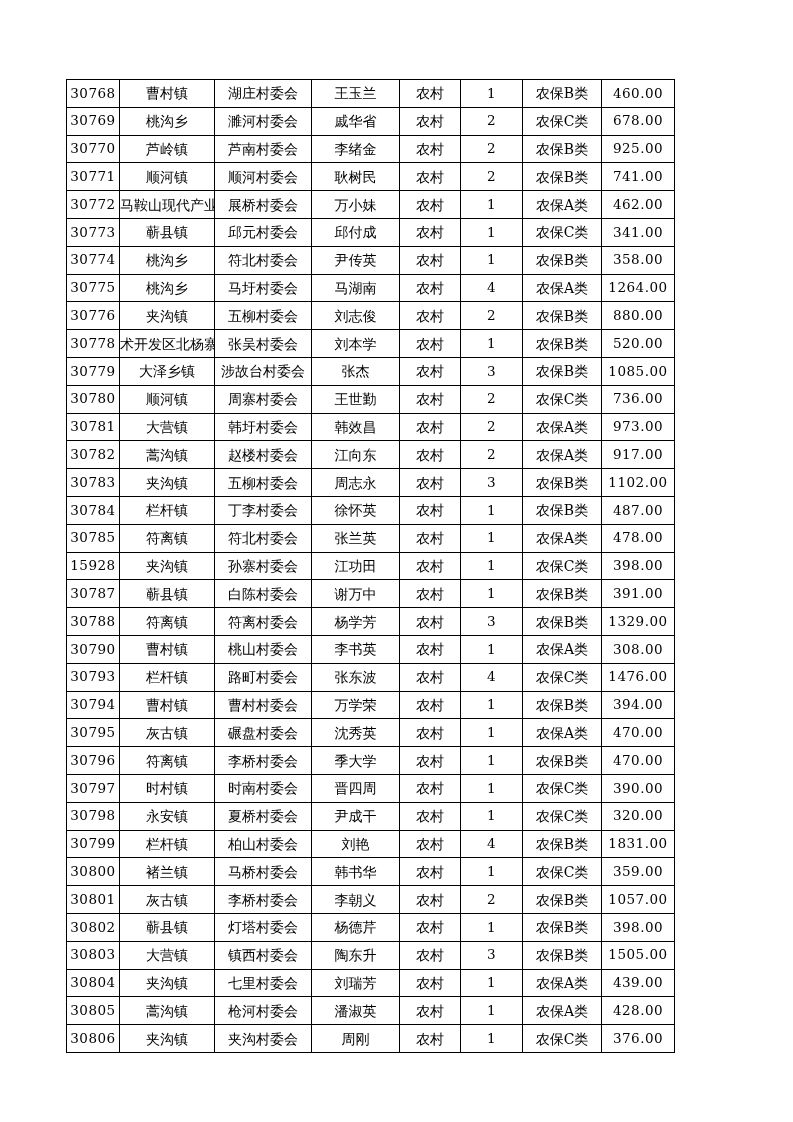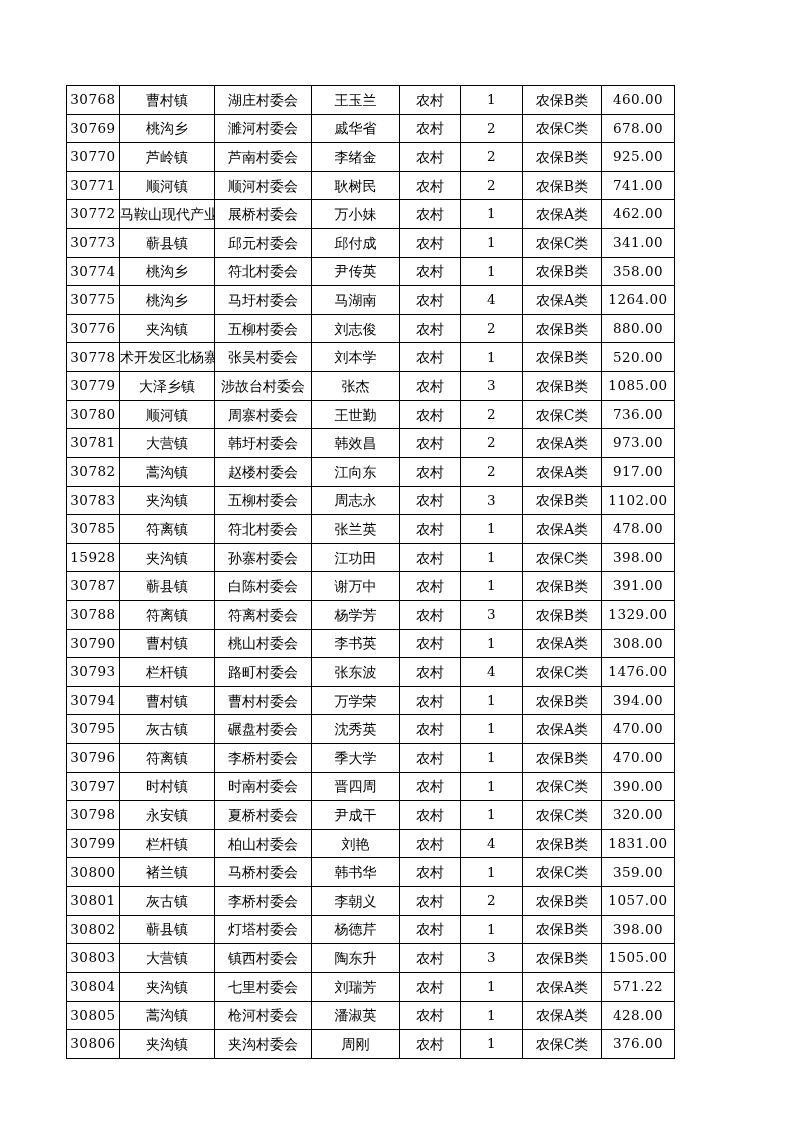--- a/index.html
+++ b/index.html
@@ -10,21 +10,21 @@
   body {
     width: 793px;
     height: 1122px;
     position: relative;
     font-family: "DejaVu Serif", "Liberation Serif", serif;
     color: #000000;
     overflow: hidden;
   }
   .sheet {
     position: absolute;
-    left: 0; top: 14px;
+    left: 0; top: 8px;
     width: 793px; height: 848px;
     background: #ffffff;
   }
   table.grid {
     position: absolute;
     left: 66px;
     top: 71px;
     width: 608px;
     height: 974px;
     border-collapse: collapse;
@@ -205,20 +205,30 @@
           <td class="num">30783</td>
           <td>夹沟镇</td>
           <td>五柳村委会</td>
           <td>周志永</td>
           <td>农村</td>
           <td class="num">3</td>
           <td>农保B类</td>
           <td class="num">1102.00</td>
         </tr>
         <tr>
+          <td class="num">30784</td>
+          <td>栏杆镇</td>
+          <td>丁李村委会</td>
+          <td>徐怀英</td>
+          <td>农村</td>
+          <td class="num">1</td>
+          <td>农保B类</td>
+          <td class="num">487.00</td>
+        </tr>
+        <tr>
           <td class="num">30785</td>
           <td>符离镇</td>
           <td>符北村委会</td>
           <td>张兰英</td>
           <td>农村</td>
           <td class="num">1</td>
           <td>农保A类</td>
           <td class="num">478.00</td>
         </tr>
         <tr>
@@ -372,21 +382,21 @@
           <td class="num">1505.00</td>
         </tr>
         <tr>
           <td class="num">30804</td>
           <td>夹沟镇</td>
           <td>七里村委会</td>
           <td>刘瑞芳</td>
           <td>农村</td>
           <td class="num">1</td>
           <td>农保A类</td>
-          <td class="num">571.22</td>
+          <td class="num">439.00</td>
         </tr>
         <tr>
           <td class="num">30805</td>
           <td>蒿沟镇</td>
           <td>枪河村委会</td>
           <td>潘淑英</td>
           <td>农村</td>
           <td class="num">1</td>
           <td>农保A类</td>
           <td class="num">428.00</td>

